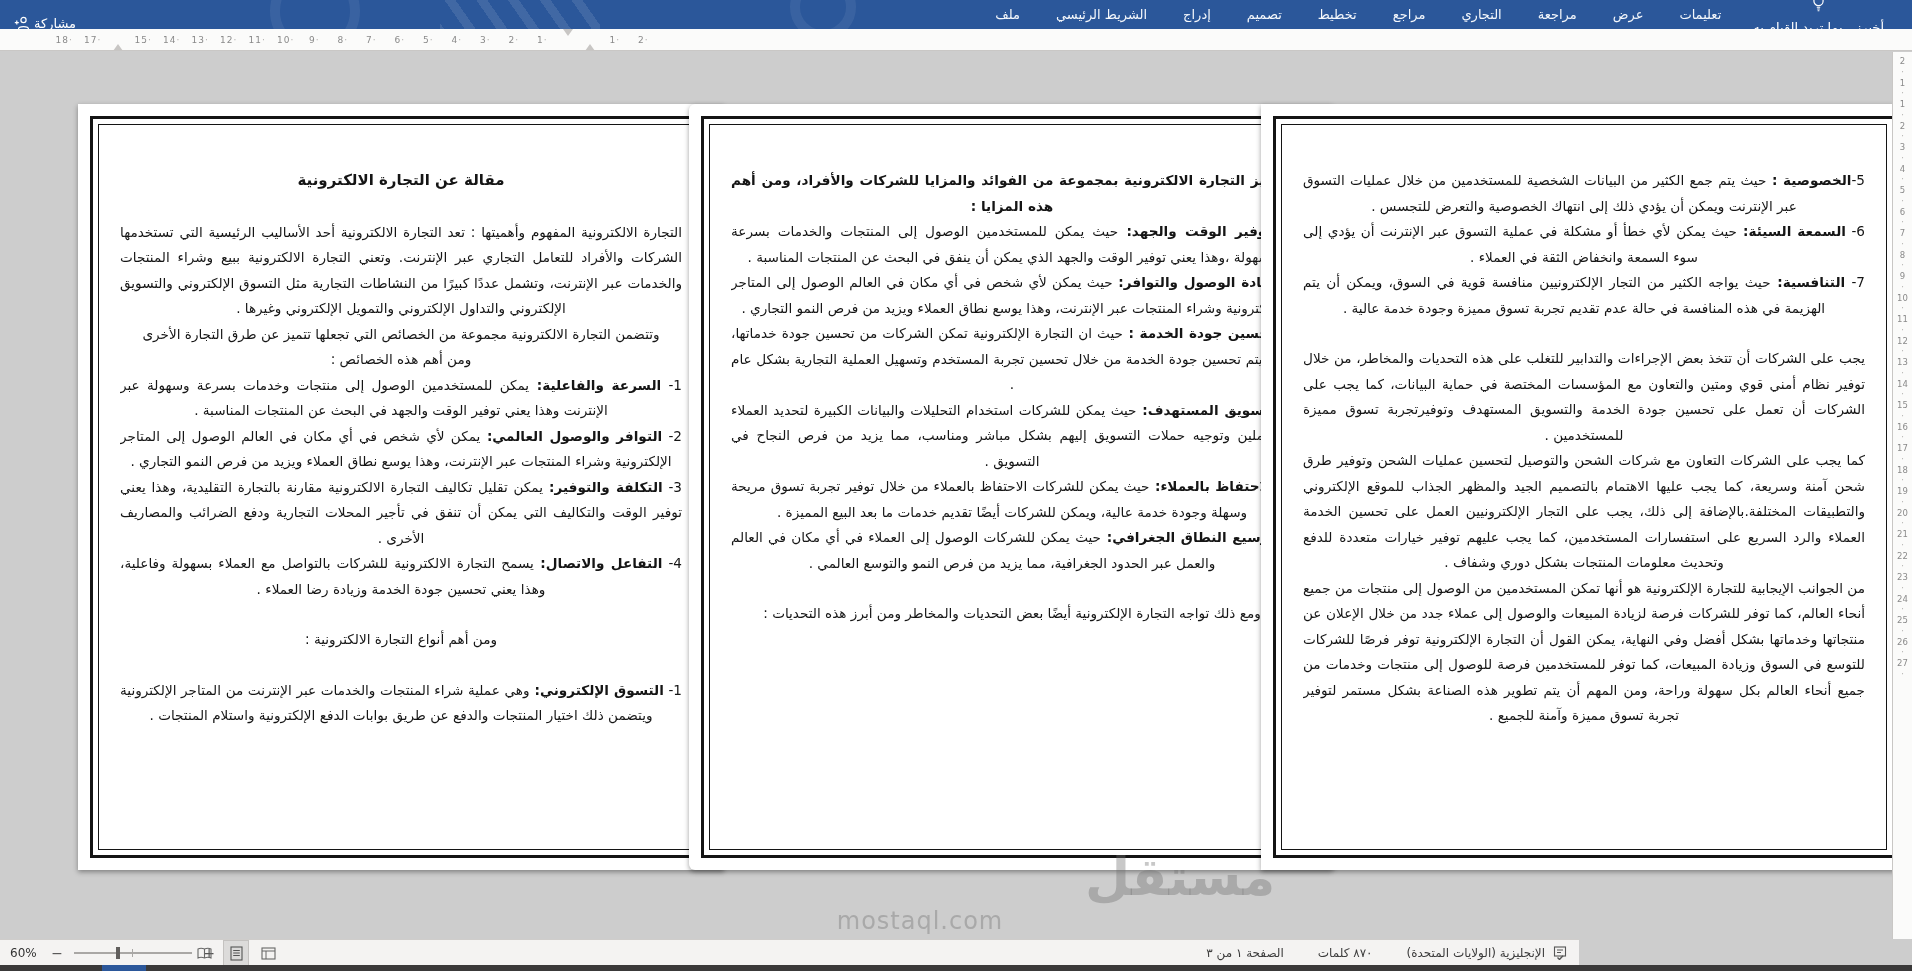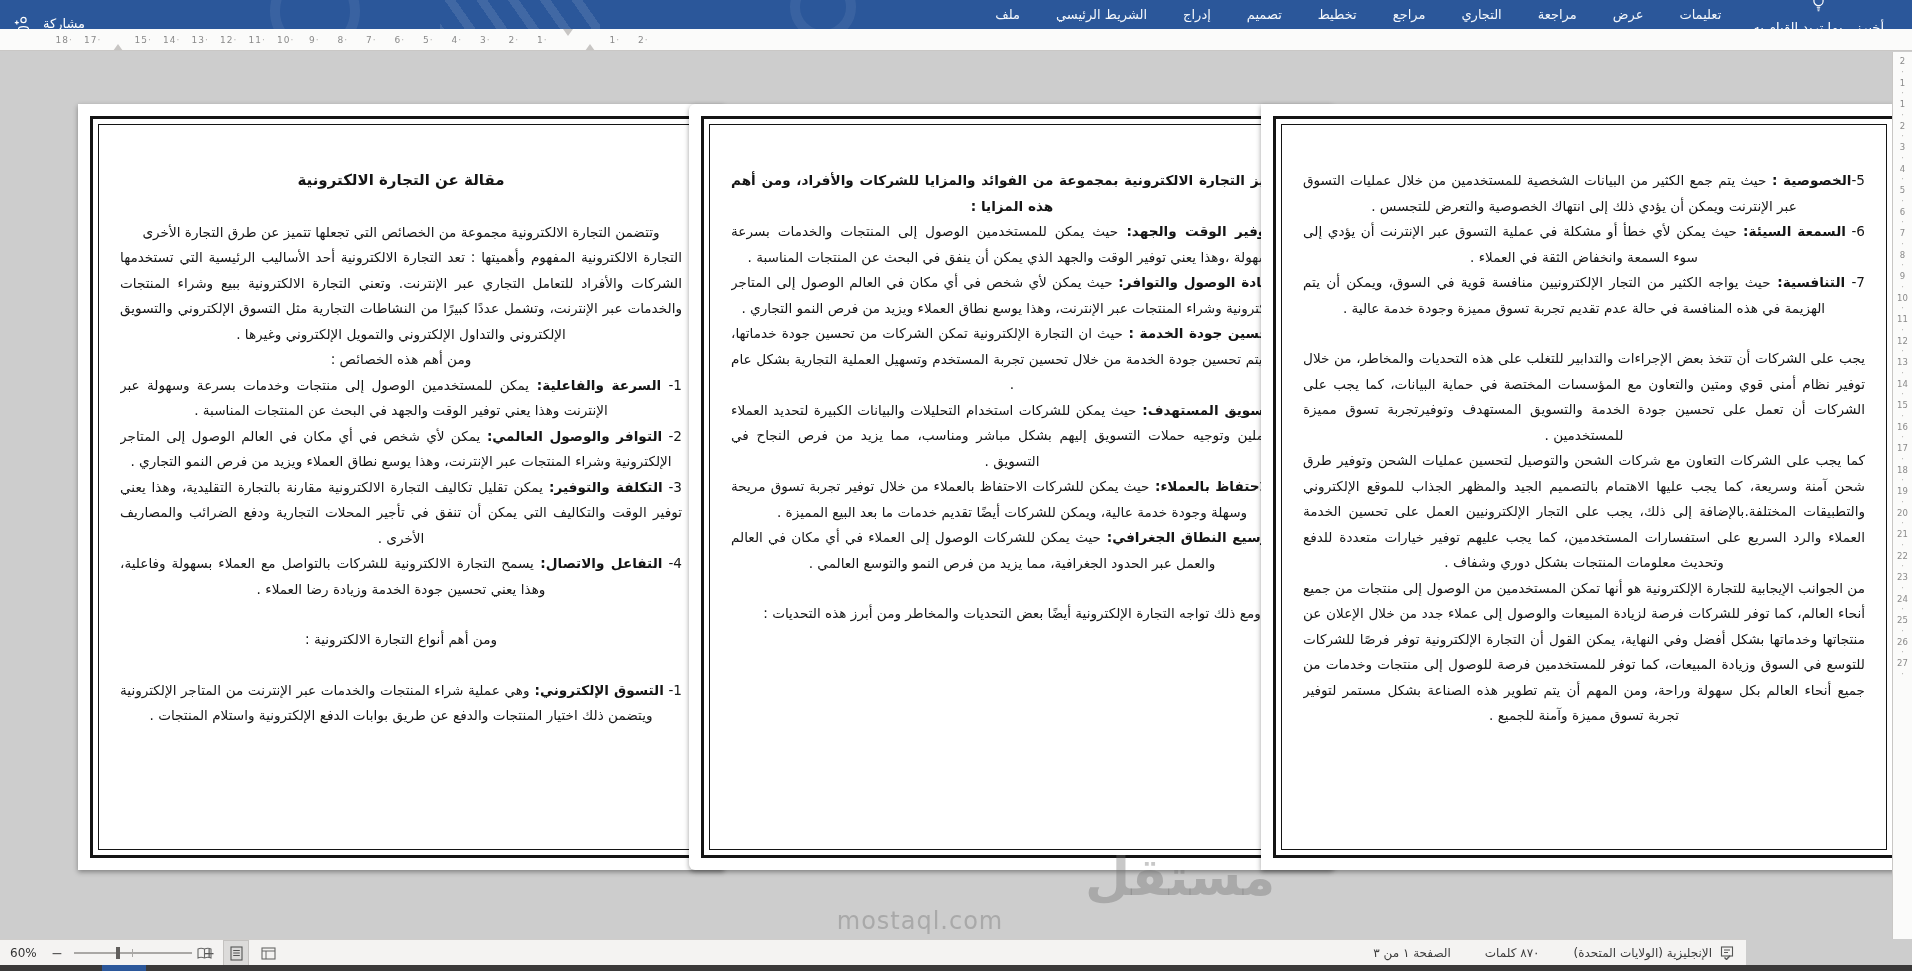--- a/index.html
+++ b/index.html
@@ -3,21 +3,21 @@
 <meta charset="utf-8">
 <style>
   * { margin:0; padding:0; box-sizing:border-box; }
   html,body { width:1912px; height:971px; overflow:hidden; background:#cdcdcd;
               font-family:"DejaVu Sans", sans-serif; }
 
   
   .titlebar { position:absolute; top:0; left:0; width:1912px; height:29px;
               background:#2b579a; color:#fff; overflow:hidden; }
   .share { position:absolute; left:14px; top:0; height:46px; display:flex; align-items:center;
-           gap:13px; font-size:13px; cursor:default; }
+           gap:4px; font-size:13px; cursor:default; }
   .wm-circle { position:absolute; border:10px solid rgba(255,255,255,.07); border-radius:50%; }
   .wm-stripes { position:absolute; top:-10px; left:440px; width:160px; height:49px;
                 background:repeating-linear-gradient(55deg, rgba(255,255,255,.10) 0 9px, transparent 9px 26px); }
   .tabs { position:absolute; right:10px; top:0; height:29px; display:flex; flex-direction:row-reverse;
           align-items:center; gap:8px; direction:rtl; }
   .tab { font-size:13px; padding:0 14px; height:29px; line-height:29px; white-space:nowrap; color:#f5f8fc; }
   .tellme { display:flex; align-items:center; gap:8px; font-size:13px; padding:0 18px 0 10px; white-space:nowrap;flex-direction:column; }
   .bulb { width:13px; height:17px; display:inline-block; }
 
   
@@ -53,21 +53,21 @@
   .blk-spacer  { height:25px; }
   .li .lead { font-weight:bold; }
 
   
   .wm-name { position:absolute; top:795px; left:1030px; width:300px; text-align:center;
              font-size:52px; font-weight:bold; color:rgba(110,110,110,.38); direction:rtl; }
   .wm-domain { position:absolute; top:855px; left:770px; width:300px; text-align:center;
                font-size:24px; color:rgba(110,110,110,.38); letter-spacing:1px; }
 
   
-  .statusbar { position:absolute; bottom:6px; left:0; width:1746px; height:26px; background:#f4f3f2;
+  .statusbar { position:absolute; bottom:6px; left:0; width:1579px; height:26px; background:#f4f3f2;
                border-top:1px solid #cfcdcb; font-size:12px; color:#444; }
   .zoomgrp { position:absolute; left:10px; top:0; height:26px; display:flex; align-items:center; gap:10px; }
   .zoomlabel { font-size:12px; color:#333; min-width:30px; }
   .zbtn { font-size:14px; color:#555; width:14px; text-align:center; cursor:default; }
   .ztrack { position:relative; width:118px; height:2px; background:#a9a7a5; }
   .ztick { position:absolute; left:58px; top:-3px; width:1px; height:8px; background:#a9a7a5; }
   .zhandle { position:absolute; left:42px; top:-5px; width:4px; height:12px; background:#605e5c; }
   .viewgrp { position:absolute; left:192px; top:1px; display:flex; align-items:center; gap:8px; }
   .vbtn { width:24px; height:24px; display:flex; align-items:center; justify-content:center; }
   .vbtn.active { background:#dcdbda; outline:1px solid #c4c2c0; }
@@ -144,22 +144,22 @@
     </div>
 </div>
 
 <div class="canvas">
 
   <div class="page" style="left:78px;">
     <div class="pborder"></div>
     <div class="pborder2"></div>
     <div class="content" id="page-content-0">
         <div class="blk-title">مقالة عن التجارة الالكترونية</div>
+        <div><span class="lead">التجارة الالكترونية المفهوم وأهميتها : </span>تعد التجارة الالكترونية أحد الأساليب الرئيسية التي تستخدمها الشركات والأفراد للتعامل التجاري عبر الإنترنت. وتعني التجارة الالكترونية ببيع وشراء المنتجات والخدمات عبر الإنترنت، وتشمل عددًا كبيرًا من النشاطات التجارية مثل التسوق الإلكتروني والتسويق الإلكتروني والتداول الإلكتروني والتمويل الإلكتروني وغيرها .</div>
         <div>وتتضمن التجارة الالكترونية مجموعة من الخصائص التي تجعلها تتميز عن طرق التجارة الأخرى</div>
-        <div><span class="lead">التجارة الالكترونية المفهوم وأهميتها : </span>تعد التجارة الالكترونية أحد الأساليب الرئيسية التي تستخدمها الشركات والأفراد للتعامل التجاري عبر الإنترنت. وتعني التجارة الالكترونية ببيع وشراء المنتجات والخدمات عبر الإنترنت، وتشمل عددًا كبيرًا من النشاطات التجارية مثل التسوق الإلكتروني والتسويق الإلكتروني والتداول الإلكتروني والتمويل الإلكتروني وغيرها .</div>
         <div class="blk-heading">ومن أهم هذه الخصائص :</div>
         <div class="li"><span>1- </span><span class="lead">السرعة والفاعلية: </span>يمكن للمستخدمين الوصول إلى منتجات وخدمات بسرعة وسهولة عبر الإنترنت وهذا يعني توفير الوقت والجهد في البحث عن المنتجات المناسبة .</div>
         <div class="li"><span>2- </span><span class="lead">التوافر والوصول العالمي: </span>يمكن لأي شخص في أي مكان في العالم الوصول إلى المتاجر الإلكترونية وشراء المنتجات عبر الإنترنت، وهذا يوسع نطاق العملاء ويزيد من فرص النمو التجاري .</div>
         <div class="li"><span>3- </span><span class="lead">التكلفة والتوفير: </span>يمكن تقليل تكاليف التجارة الالكترونية مقارنة بالتجارة التقليدية، وهذا يعني توفير الوقت والتكاليف التي يمكن أن تنفق في تأجير المحلات التجارية ودفع الضرائب والمصاريف الأخرى .</div>
         <div class="li"><span>4- </span><span class="lead">التفاعل والاتصال: </span>يسمح التجارة الالكترونية للشركات بالتواصل مع العملاء بسهولة وفاعلية، وهذا يعني تحسين جودة الخدمة وزيادة رضا العملاء .</div>
         <div class="blk-spacer"></div>
         <div class="blk-heading">ومن أهم أنواع التجارة الالكترونية :</div>
         <div class="blk-spacer"></div>
         <div class="li"><span>1- </span><span class="lead">التسوق الإلكتروني: </span>وهي عملية شراء المنتجات والخدمات عبر الإنترنت من المتاجر الإلكترونية ويتضمن ذلك اختيار المنتجات والدفع عن طريق بوابات الدفع الإلكترونية واستلام المنتجات .</div>
       </div>

